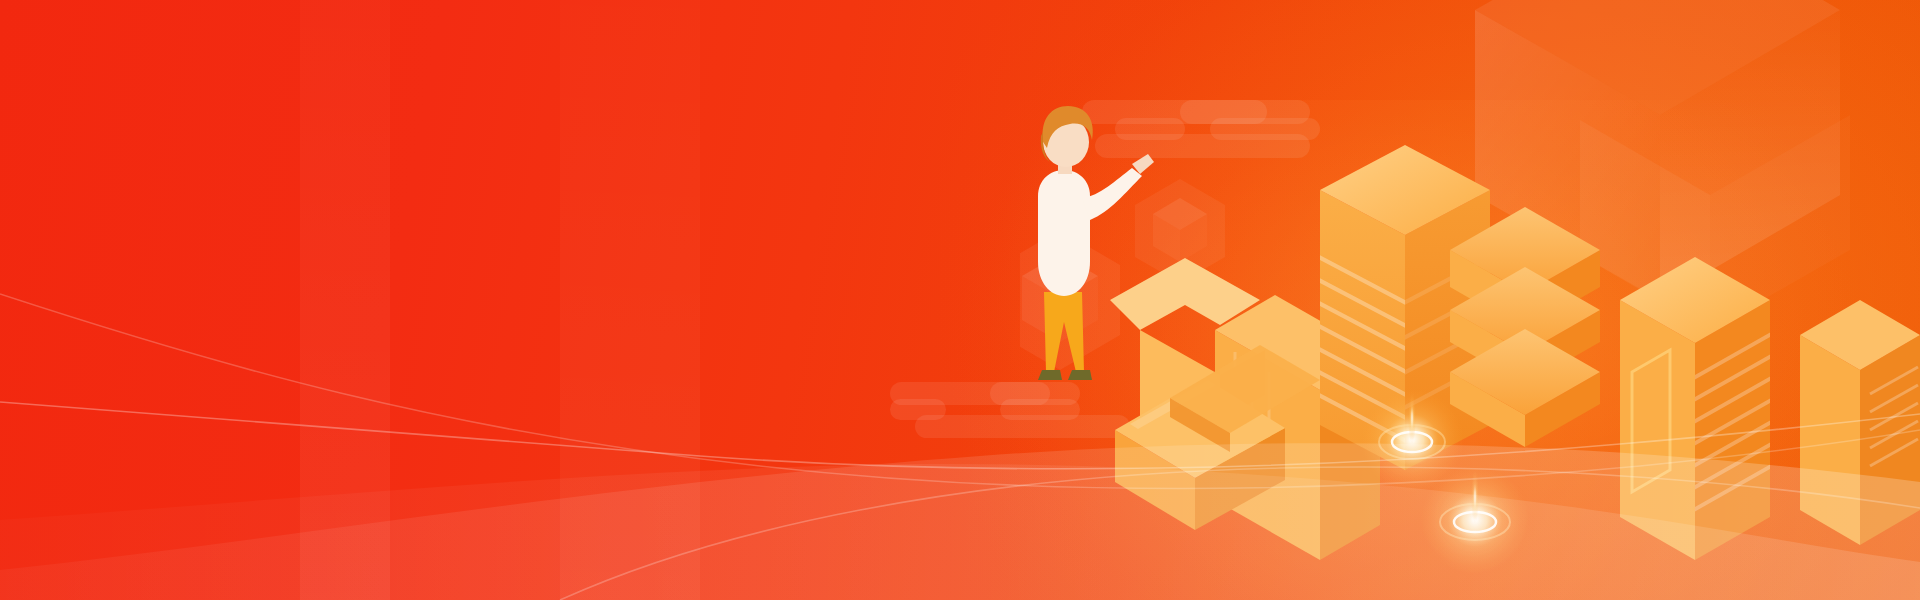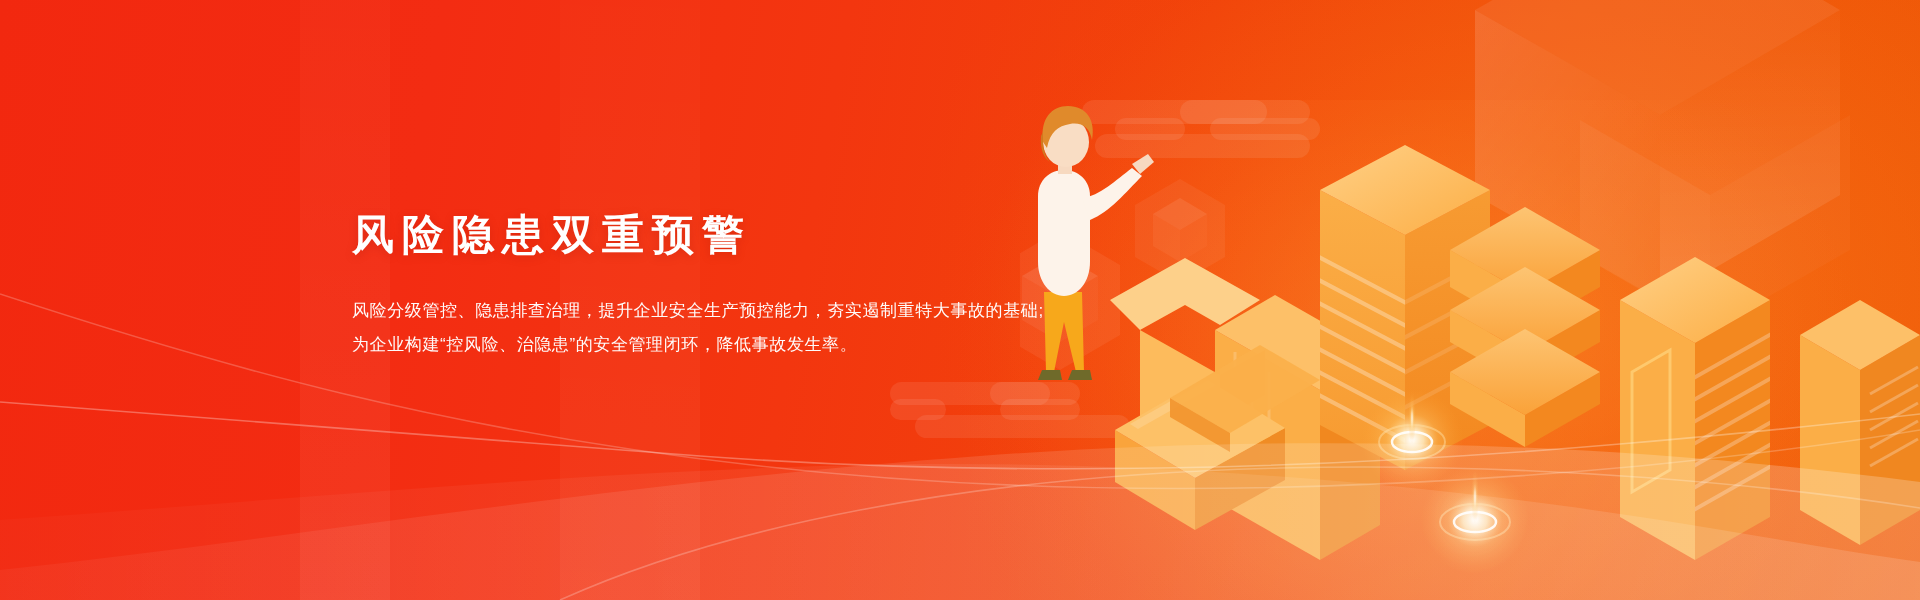--- a/index.html
+++ b/index.html
@@ -328,21 +328,14 @@
         <stop offset="100%" stop-color="#FFFFFF" stop-opacity="0.14"></stop>
       </linearGradient>
     </defs>
     <path d="M0,250 C260,232 520,206 820,196 C1130,186 1430,214 1660,250 C1760,266 1850,282 1920,292 L1920,330 L0,330 Z" fill="url(#wFill2)"></path>
     <path d="M0,300 C300,268 600,214 980,186 C1330,160 1640,176 1920,212 L1920,330 L0,330 Z" fill="url(#wFill1)"></path>
     <path d="M0,132 C200,146 420,166 700,186 C1000,208 1320,200 1620,174 C1740,164 1850,152 1920,144" fill="none" stroke="#FFFFFF" stroke-opacity="0.30" stroke-width="1.6"></path>
     <path d="M0,24 C220,96 440,160 760,196 C1060,230 1360,222 1640,196 C1760,184 1860,170 1920,160" fill="none" stroke="#FFFFFF" stroke-opacity="0.22" stroke-width="1.6"></path>
     <path d="M560,330 C720,258 960,206 1280,198 C1540,192 1780,216 1920,238" fill="none" stroke="#FFFFFF" stroke-opacity="0.24" stroke-width="1.6"></path>
   </svg>
 
-  <div class="copy">
-    <div class="title">风险隐患双重预警</div>
-    <div class="subtitle">
-      <div class="sub-line">风险分级管控、隐患排查治理，提升企业安全生产预控能力，夯实遏制重特大事故的基础;</div>
-      <div class="sub-line">为企业构建“控风险、治隐患”的安全管理闭环，降低事故发生率。</div>
-    </div>
-  </div>
 
 </div>
 
 </body></html>

